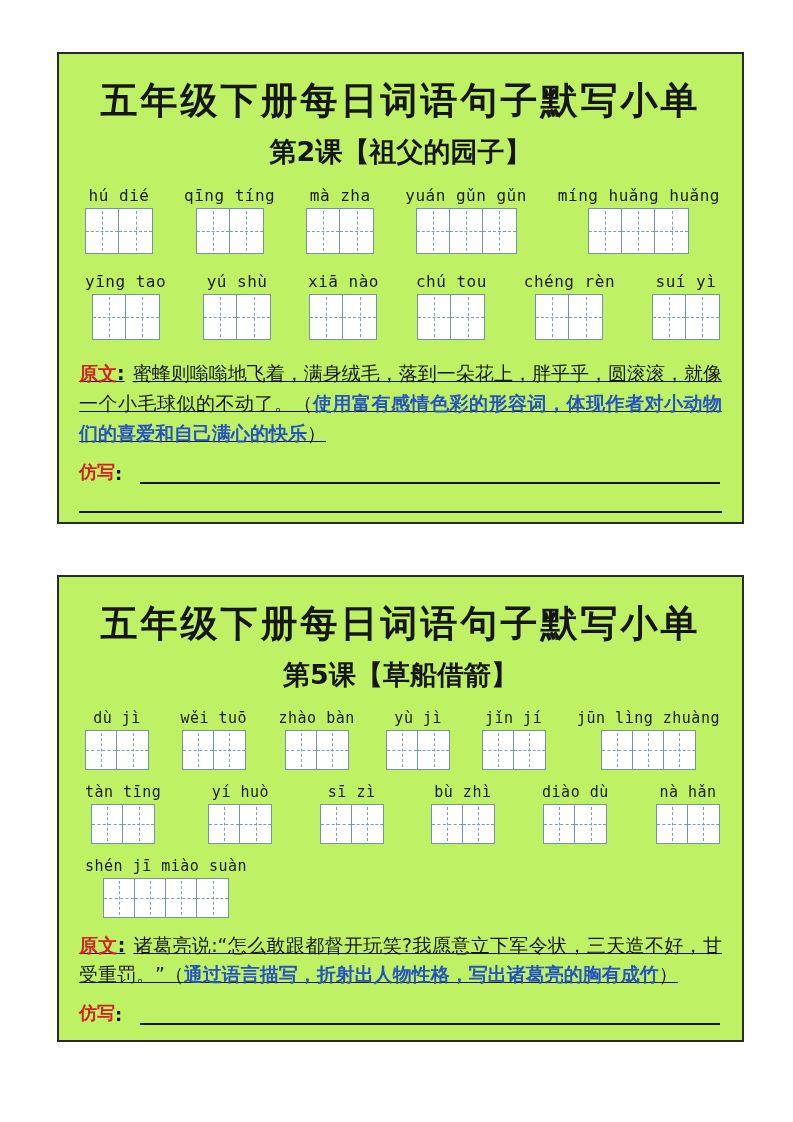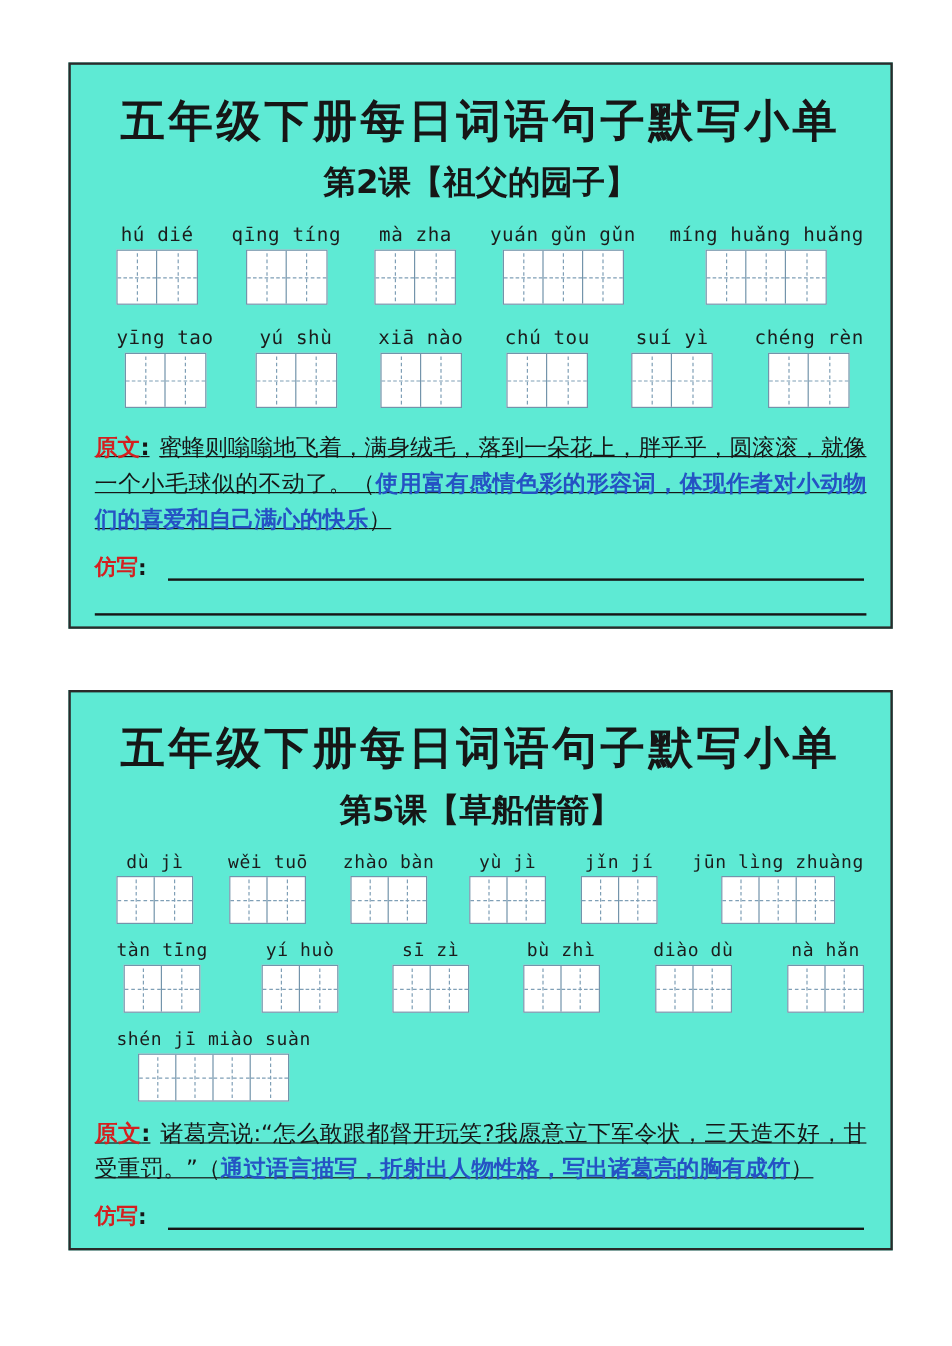--- a/index.html
+++ b/index.html
@@ -8,21 +8,21 @@
     width: 793px; height: 1122px;
     font-family: "DejaVu Sans", sans-serif;
     color: #161616;
     overflow: hidden;
   }
   .card {
     position: absolute;
     left: 57px;
     width: 687px;
     border: 2px solid #2a2a2a;
-    background: #5eead4;
+    background: #bef264;
     padding: 10px 20px 12px 20px;
     overflow: hidden;
   }
   .card-1 { top: 52px;  height: 472px; }
   .card-2 { top: 575px; height: 467px; }
 
   .card-title {
     text-align: center;
     font-size: 37px;
     font-weight: bold;
@@ -37,21 +37,20 @@
     margin-top: 8px;
     white-space: nowrap;
   }
 
   .pinyin-area { margin-top: 16px; margin-left: 6px; margin-right: 2px; }
   .pinyin-row {
     display: flex;
     justify-content: space-between;
     align-items: flex-end;
     margin-bottom: 18px;
-    margin-left: 12px;
   }
   .card-2 .pinyin-row { margin-bottom: 13px; }
   .pinyin-row.single { justify-content: flex-start; }
   .pinyin-group { display: flex; flex-direction: column; align-items: center; }
   .pinyin-label {
     font-family: "DejaVu Sans Mono", monospace;
     font-size: 16px;
     font-weight: 500;
     letter-spacing: 0.5px;
     white-space: nowrap;
@@ -176,28 +175,28 @@
           </div>
         </div>
         <div class="pinyin-group">
           <div class="pinyin-label">chú tou</div>
           <div class="box-group">
             <div class="cell"></div>
             <div class="cell"></div>
           </div>
         </div>
         <div class="pinyin-group">
+          <div class="pinyin-label">chéng rèn</div>
+          <div class="box-group">
+            <div class="cell"></div>
+            <div class="cell"></div>
+          </div>
+        </div>
+        <div class="pinyin-group">
           <div class="pinyin-label">suí yì</div>
-          <div class="box-group">
-            <div class="cell"></div>
-            <div class="cell"></div>
-          </div>
-        </div>
-        <div class="pinyin-group">
-          <div class="pinyin-label">chéng rèn</div>
           <div class="box-group">
             <div class="cell"></div>
             <div class="cell"></div>
           </div>
         </div>
       </div>
     </div>
   <div class="original">
     <span class="red-label">原文</span><span class="label-colon">:</span><span>蜜蜂则嗡嗡地飞着，满身绒毛，落到一朵花上，胖乎乎，圆滚滚，就像一个小毛球似的不动了。（</span><span class="blue-note">使用富有感情色彩的形容词，体现作者对小动物们的喜爱和自己满心的快乐</span><span>）</span>
   </div>

